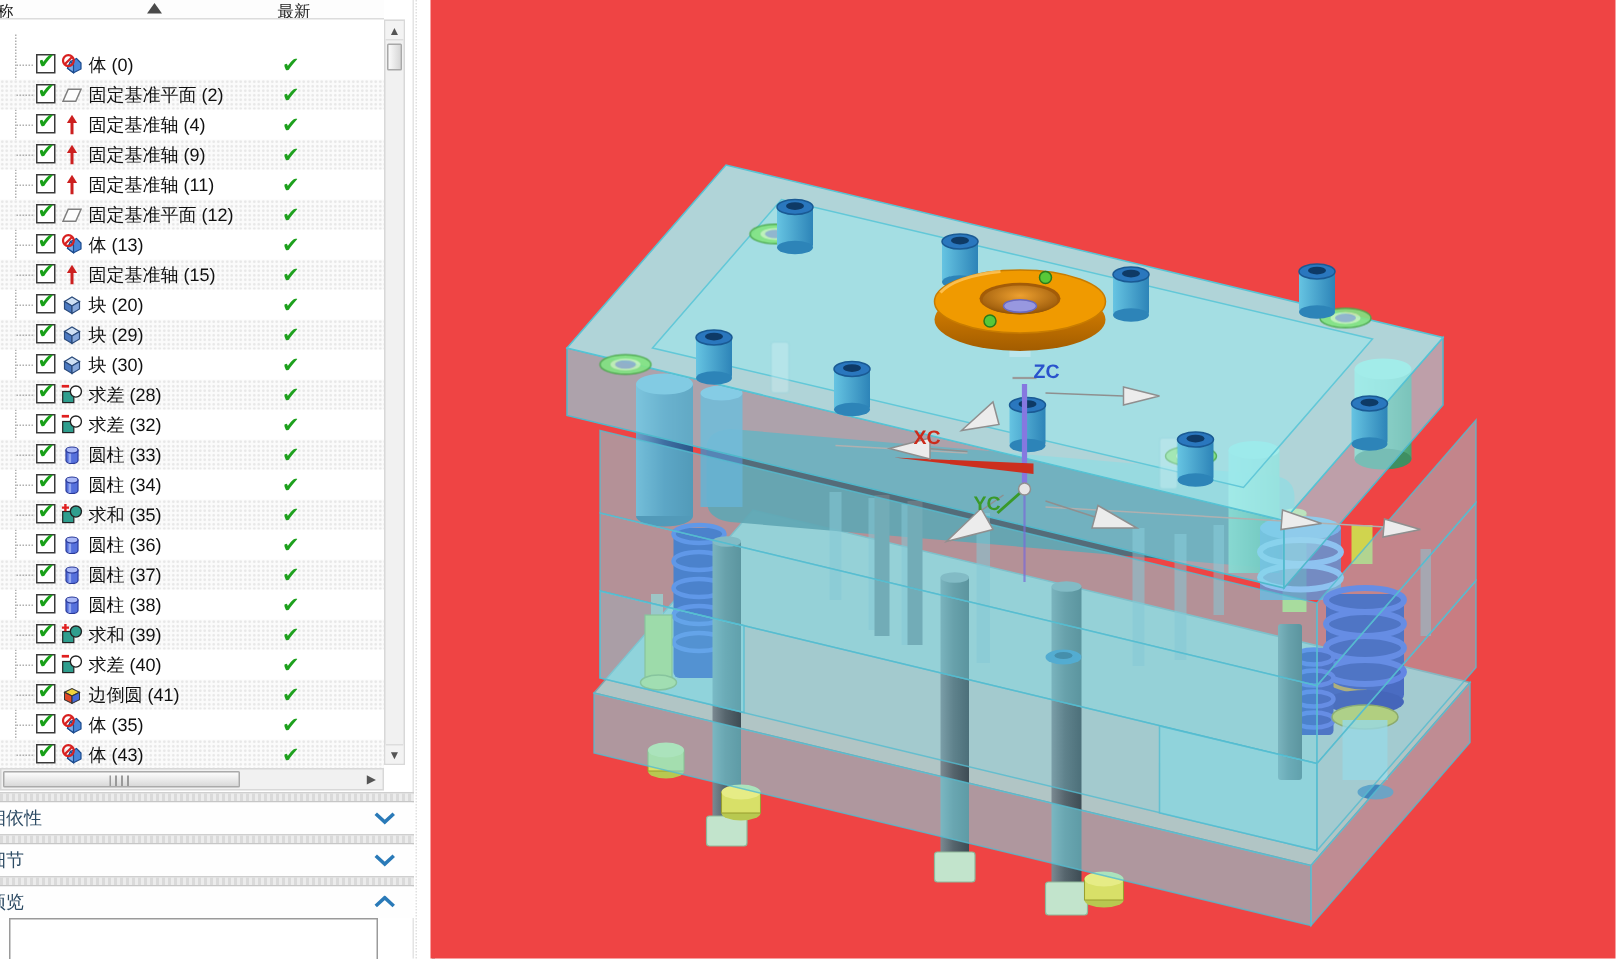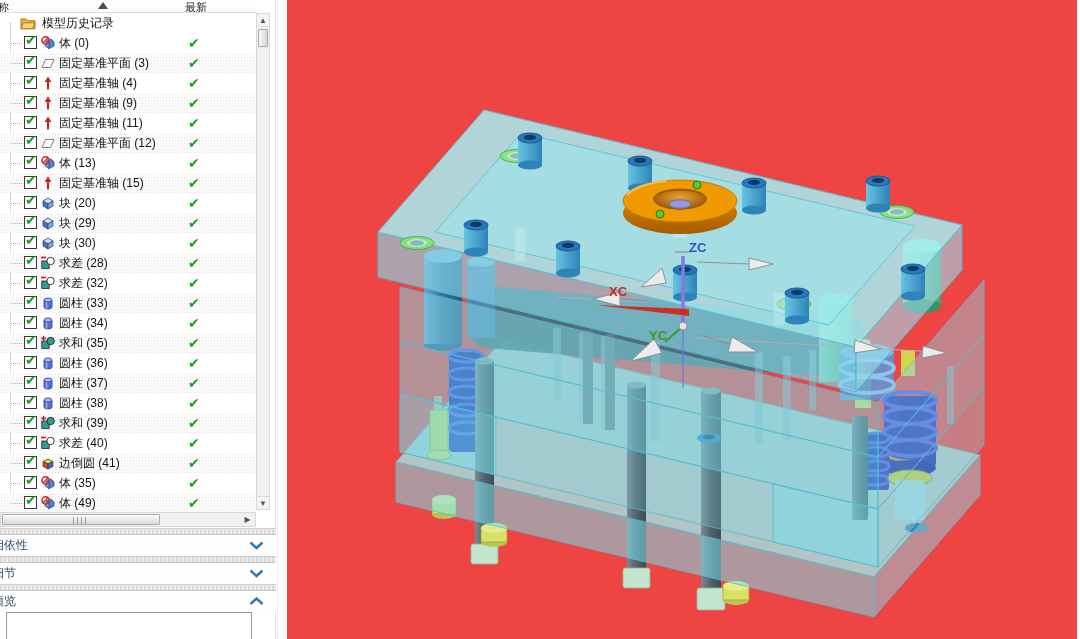--- a/index.html
+++ b/index.html
@@ -63,29 +63,20 @@
   <div class="panel">
 
     <div class="tree-header">
       <span class="hdr-name">名称</span>
       <span class="hdr-sort"></span>
       <span class="hdr-latest">最新</span>
     </div>
 
     <div class="tree" id="tree">
       <div class="tree-vline"></div>
-      <div class="root-row">
-        <span class="ficon">
-          <svg width="16" height="14" viewBox="0 0 16 14">
-              <path d="M1 3 H6 L7.5 4.7 H15 V12.7 H1 Z" fill="#f5b23c" stroke="#a87820"></path>
-              <path d="M1 12.7 L3.2 6.8 H15 L12.8 12.7 Z" fill="#fbd27a" stroke="#a87820"></path>
-            </svg>
-        </span>
-        <span class="rlabel">模型历史记录</span>
-      </div>
 
     <div class="trow" style="top: 20px;">
           <div class="stub"></div>
           <div class="cbx">
             <span class="ck">✔</span>
           </div>
           <span class="ticon"><svg width="14" height="14" viewBox="0 0 14 14">
               <path d="M6 5 L10 3 L13 6 L13 10 L8 12.5 L4 9.5 Z" fill="#4a86d8" stroke="#1c4a8c" stroke-width="0.8"></path>
               <path d="M6 5 L8 7.5 L8 12.5 L4 9.5 Z" fill="#79abe8" stroke="#1c4a8c" stroke-width="0.8"></path>
               <circle cx="4.6" cy="4.4" r="3.6" fill="none" stroke="#d82020" stroke-width="1.5"></circle>
@@ -95,21 +86,21 @@
           <span class="status">✔</span>
         </div>
         <div class="trow alt" style="top: 40px;">
           <div class="stub"></div>
           <div class="cbx">
             <span class="ck">✔</span>
           </div>
           <span class="ticon"><svg width="14" height="14" viewBox="0 0 14 14">
               <polygon points="1,11.5 4.5,3.5 13,3.5 9.5,11.5" fill="#fdfdfd" stroke="#7e7e7e"></polygon>
             </svg></span>
-          <span class="tlabel">固定基准平面 (3)</span>
+          <span class="tlabel">固定基准平面 (2)</span>
           <span class="status">✔</span>
         </div>
         <div class="trow" style="top: 60px;">
           <div class="stub"></div>
           <div class="cbx">
             <span class="ck">✔</span>
           </div>
           <span class="ticon"><svg width="14" height="14" viewBox="0 0 14 14">
               <line x1="7" y1="13.5" x2="7" y2="4.5" stroke="#cc1f1f" stroke-width="2"></line>
               <polygon points="3.6,6 7,0.5 10.4,6" fill="#cc1f1f"></polygon>
@@ -378,21 +369,21 @@
           <div class="stub"></div>
           <div class="cbx">
             <span class="ck">✔</span>
           </div>
           <span class="ticon"><svg width="14" height="14" viewBox="0 0 14 14">
               <path d="M6 5 L10 3 L13 6 L13 10 L8 12.5 L4 9.5 Z" fill="#4a86d8" stroke="#1c4a8c" stroke-width="0.8"></path>
               <path d="M6 5 L8 7.5 L8 12.5 L4 9.5 Z" fill="#79abe8" stroke="#1c4a8c" stroke-width="0.8"></path>
               <circle cx="4.6" cy="4.4" r="3.6" fill="none" stroke="#d82020" stroke-width="1.5"></circle>
               <line x1="2" y1="7" x2="7.2" y2="1.8" stroke="#d82020" stroke-width="1.5"></line>
             </svg></span>
-          <span class="tlabel">体 (49)</span>
+          <span class="tlabel">体 (43)</span>
           <span class="status">✔</span>
         </div>
       </div>
 
     <div class="vsb">
       <div class="btn up">▲</div>
       <div class="thumb"></div>
       <div class="btn dn">▼</div>
     </div>
     <div class="hsb">

